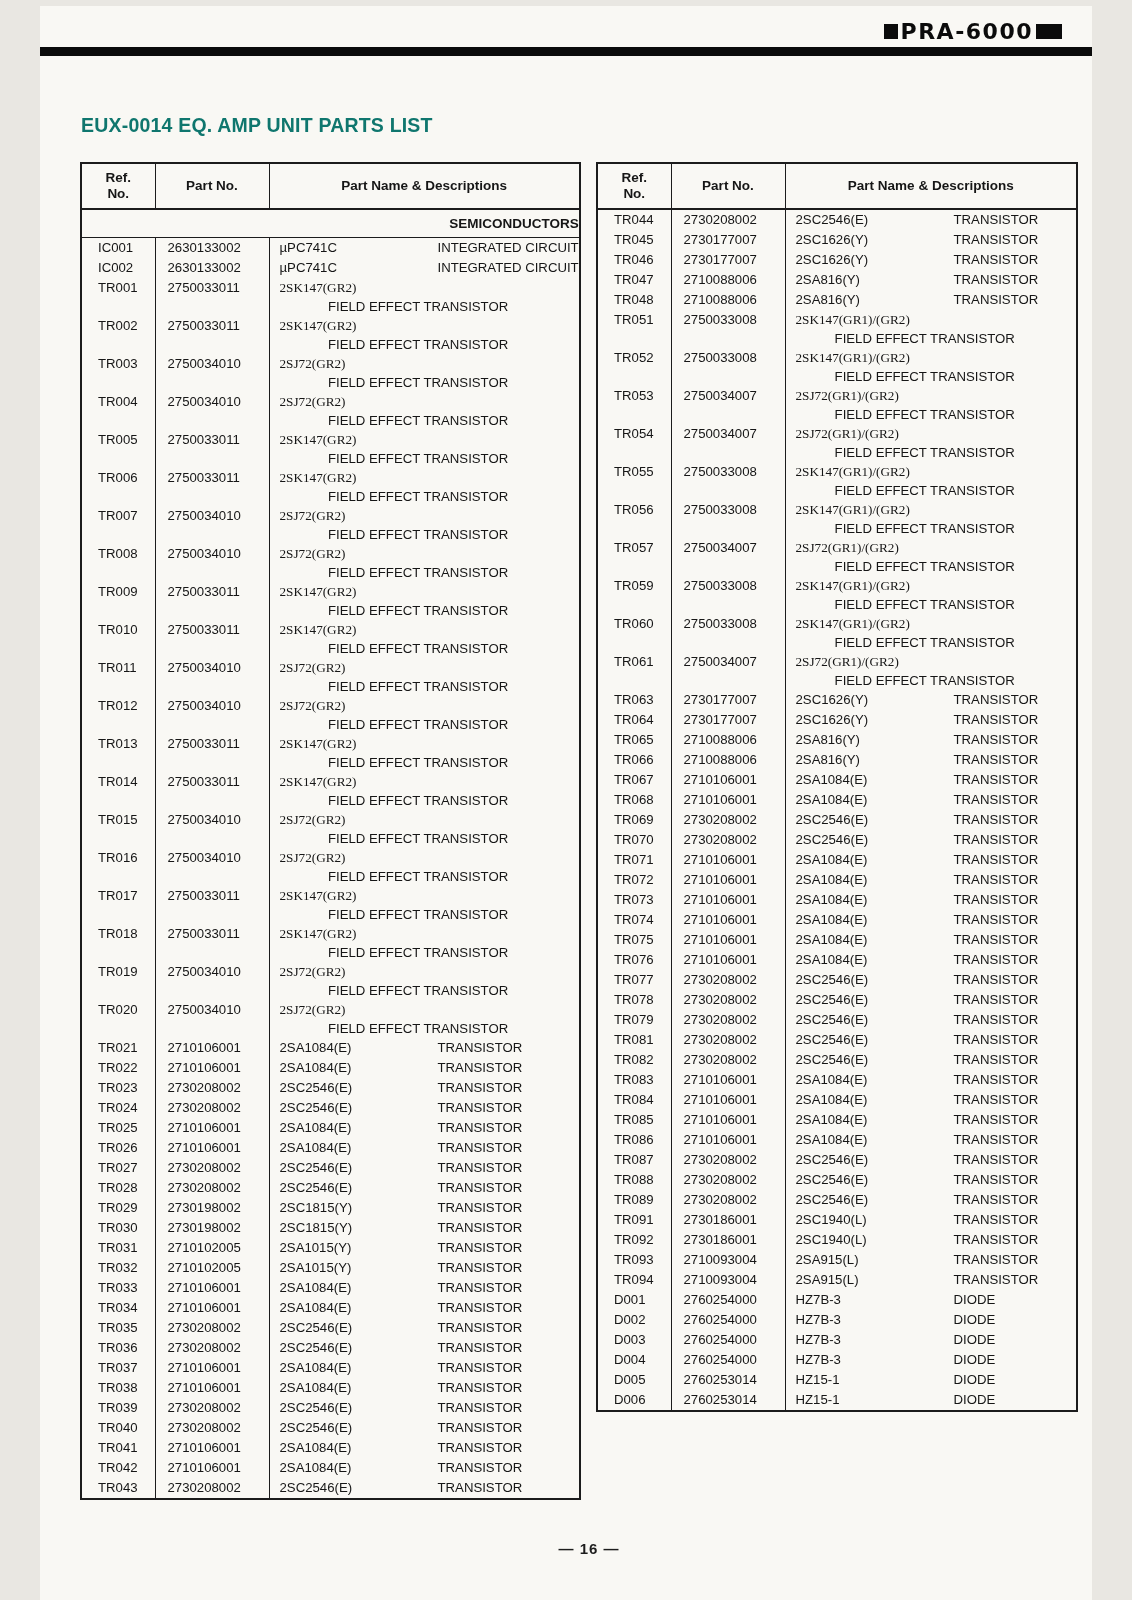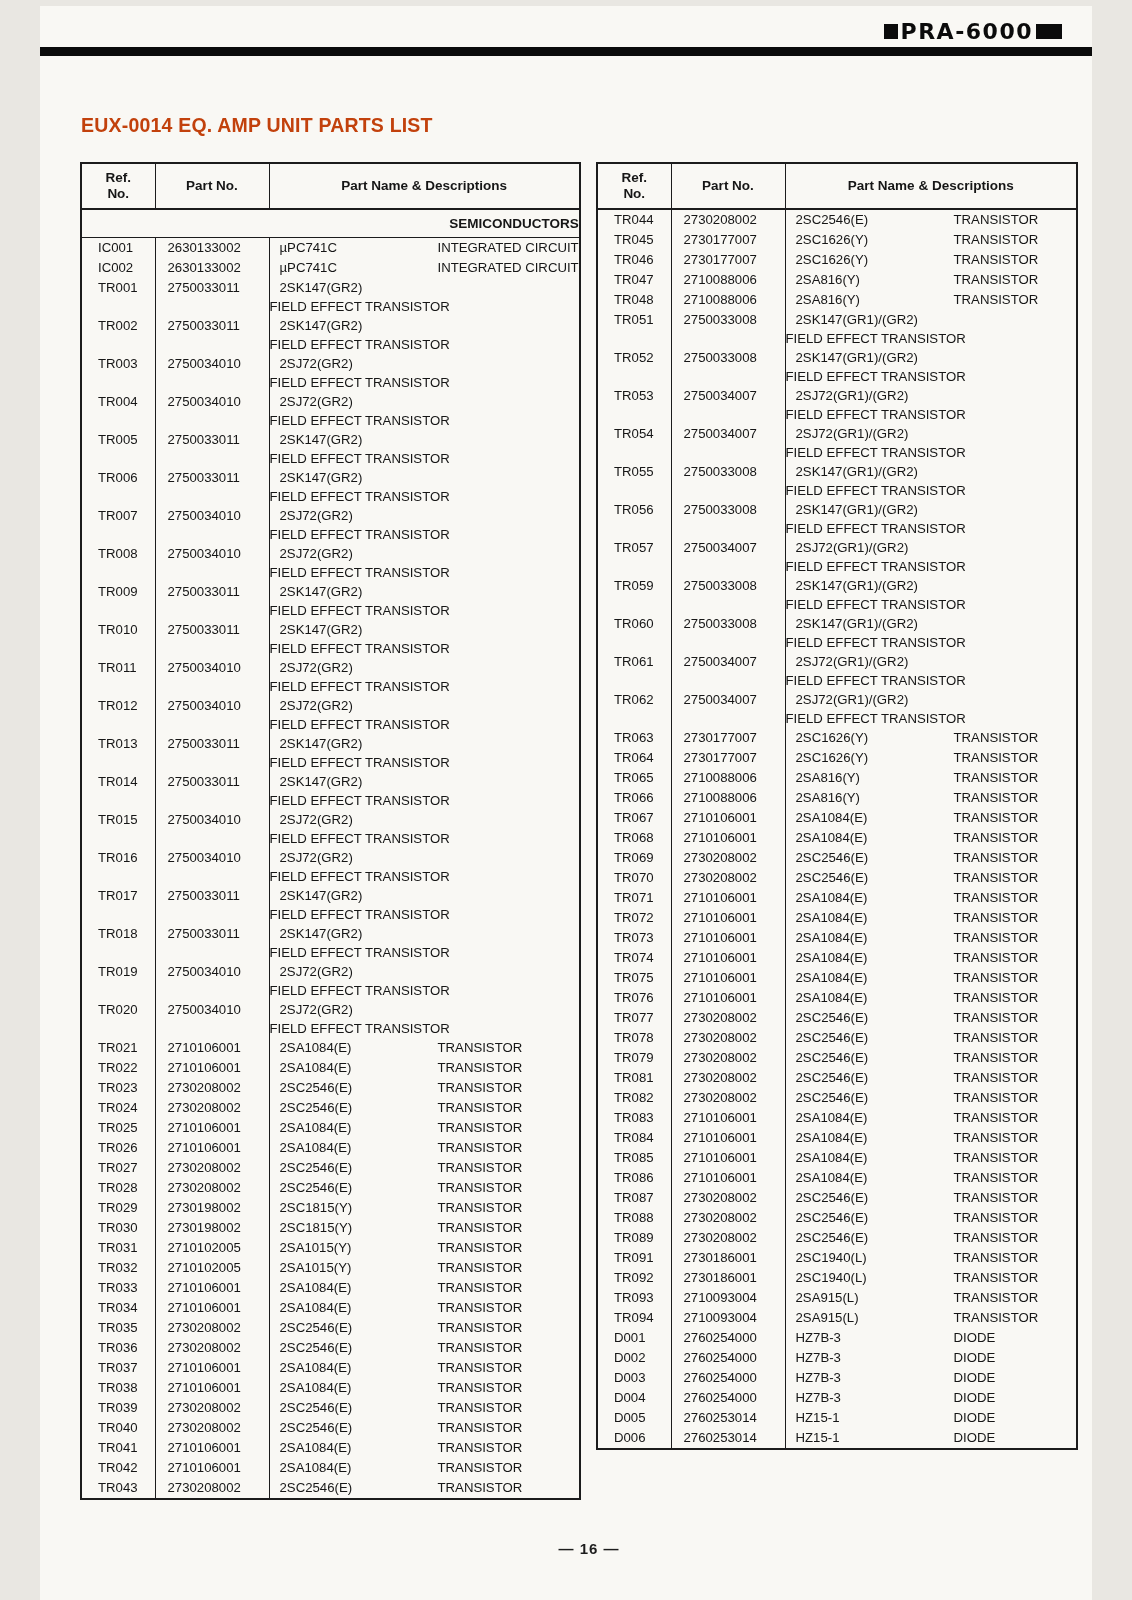--- a/index.html
+++ b/index.html
@@ -14,21 +14,21 @@
   .brand .blk{background:#0b0b0b;height:15px;display:inline-block;}
   .brand .blk.l{width:14px;margin-right:3px;}
   .brand .blk.r{width:26px;margin-left:3px;}
   .brand .txt{font-size:22px;font-weight:bold;letter-spacing:1.5px;color:#0b0b0b;
     font-family:"DejaVu Sans","Liberation Sans",sans-serif;}
 
   .top-rule{position:absolute;top:41px;left:0;width:1098px;height:9px;background:#0b0b0b;}
   .edge-line{position:absolute;left:1099px;top:58px;width:1px;height:1280px;background:#cfccc5;}
 
   .title{position:absolute;top:108px;left:41px;font-size:19.5px;font-weight:bold;
-    letter-spacing:0.2px;color:#c2410c;}
+    letter-spacing:0.2px;color:#0f766e;}
 
   
   .ptable{position:absolute;top:156px;border-collapse:collapse;table-layout:fixed;
     border:2.5px solid #1c1c1c;background:transparent;}
   #left-table{left:40px;}
   #right-table{left:556px;}
 
   .ptable th,.ptable td{padding:0;margin:0;color:#161616;
     font-size:13.2px;line-height:19px;vertical-align:top;
     white-space:nowrap;overflow:visible;}
@@ -41,22 +41,22 @@
     border-bottom:1.5px solid #1c1c1c;font-size:13.5px;}
 
   td.ref{padding-left:16px;}
   td.part{padding-left:12px;}
   tr.single td{height:20px;}
   tr.two td{height:38px;}
   #right-table tr.two td{height:36px;}
 
   td.desc .nm{display:inline-block;padding-left:10px;width:158px;}
   td.desc .tp{display:inline-block;}
-  td.desc div.nm{display:block;width:auto;padding-left:10px;}
-  td.desc .fet{text-align:left;padding-right:12px;}
+  td.desc div.nm{display:block;width:auto;padding-left:10px;font-family:Liberation Serif, serif;}
+  td.desc .fet{text-align:center;padding-right:12px;}
 
   .pageno{position:absolute;top:1534px;left:0;width:1098px;text-align:center;
     font-size:15px;font-weight:bold;color:#1d1d1d;letter-spacing:1px;}
 </style>
 </head>
 <body>
 
 <div class="page">
 
   <div class="brand">
@@ -494,28 +494,20 @@
           </td>
         </tr>
         <tr class="two">
           <td class="c1 ref">TR061</td>
           <td class="c2 part">2750034007</td>
           <td class="desc">
             <div class="nm">2SJ72(GR1)/(GR2)</div>
             <div class="fet">FIELD EFFECT TRANSISTOR</div>
           </td>
         </tr>
-        <tr class="two">
-          <td class="c1 ref">TR062</td>
-          <td class="c2 part">2750034007</td>
-          <td class="desc">
-            <div class="nm">2SJ72(GR1)/(GR2)</div>
-            <div class="fet">FIELD EFFECT TRANSISTOR</div>
-          </td>
-        </tr>
         <tr class="single">
           <td class="c1 ref">TR063</td>
           <td class="c2 part">2730177007</td>
           <td class="desc"><span class="nm">2SC1626(Y)</span><span class="tp">TRANSISTOR</span></td>
         </tr>
         <tr class="single">
           <td class="c1 ref">TR064</td>
           <td class="c2 part">2730177007</td>
           <td class="desc"><span class="nm">2SC1626(Y)</span><span class="tp">TRANSISTOR</span></td>
         </tr>

